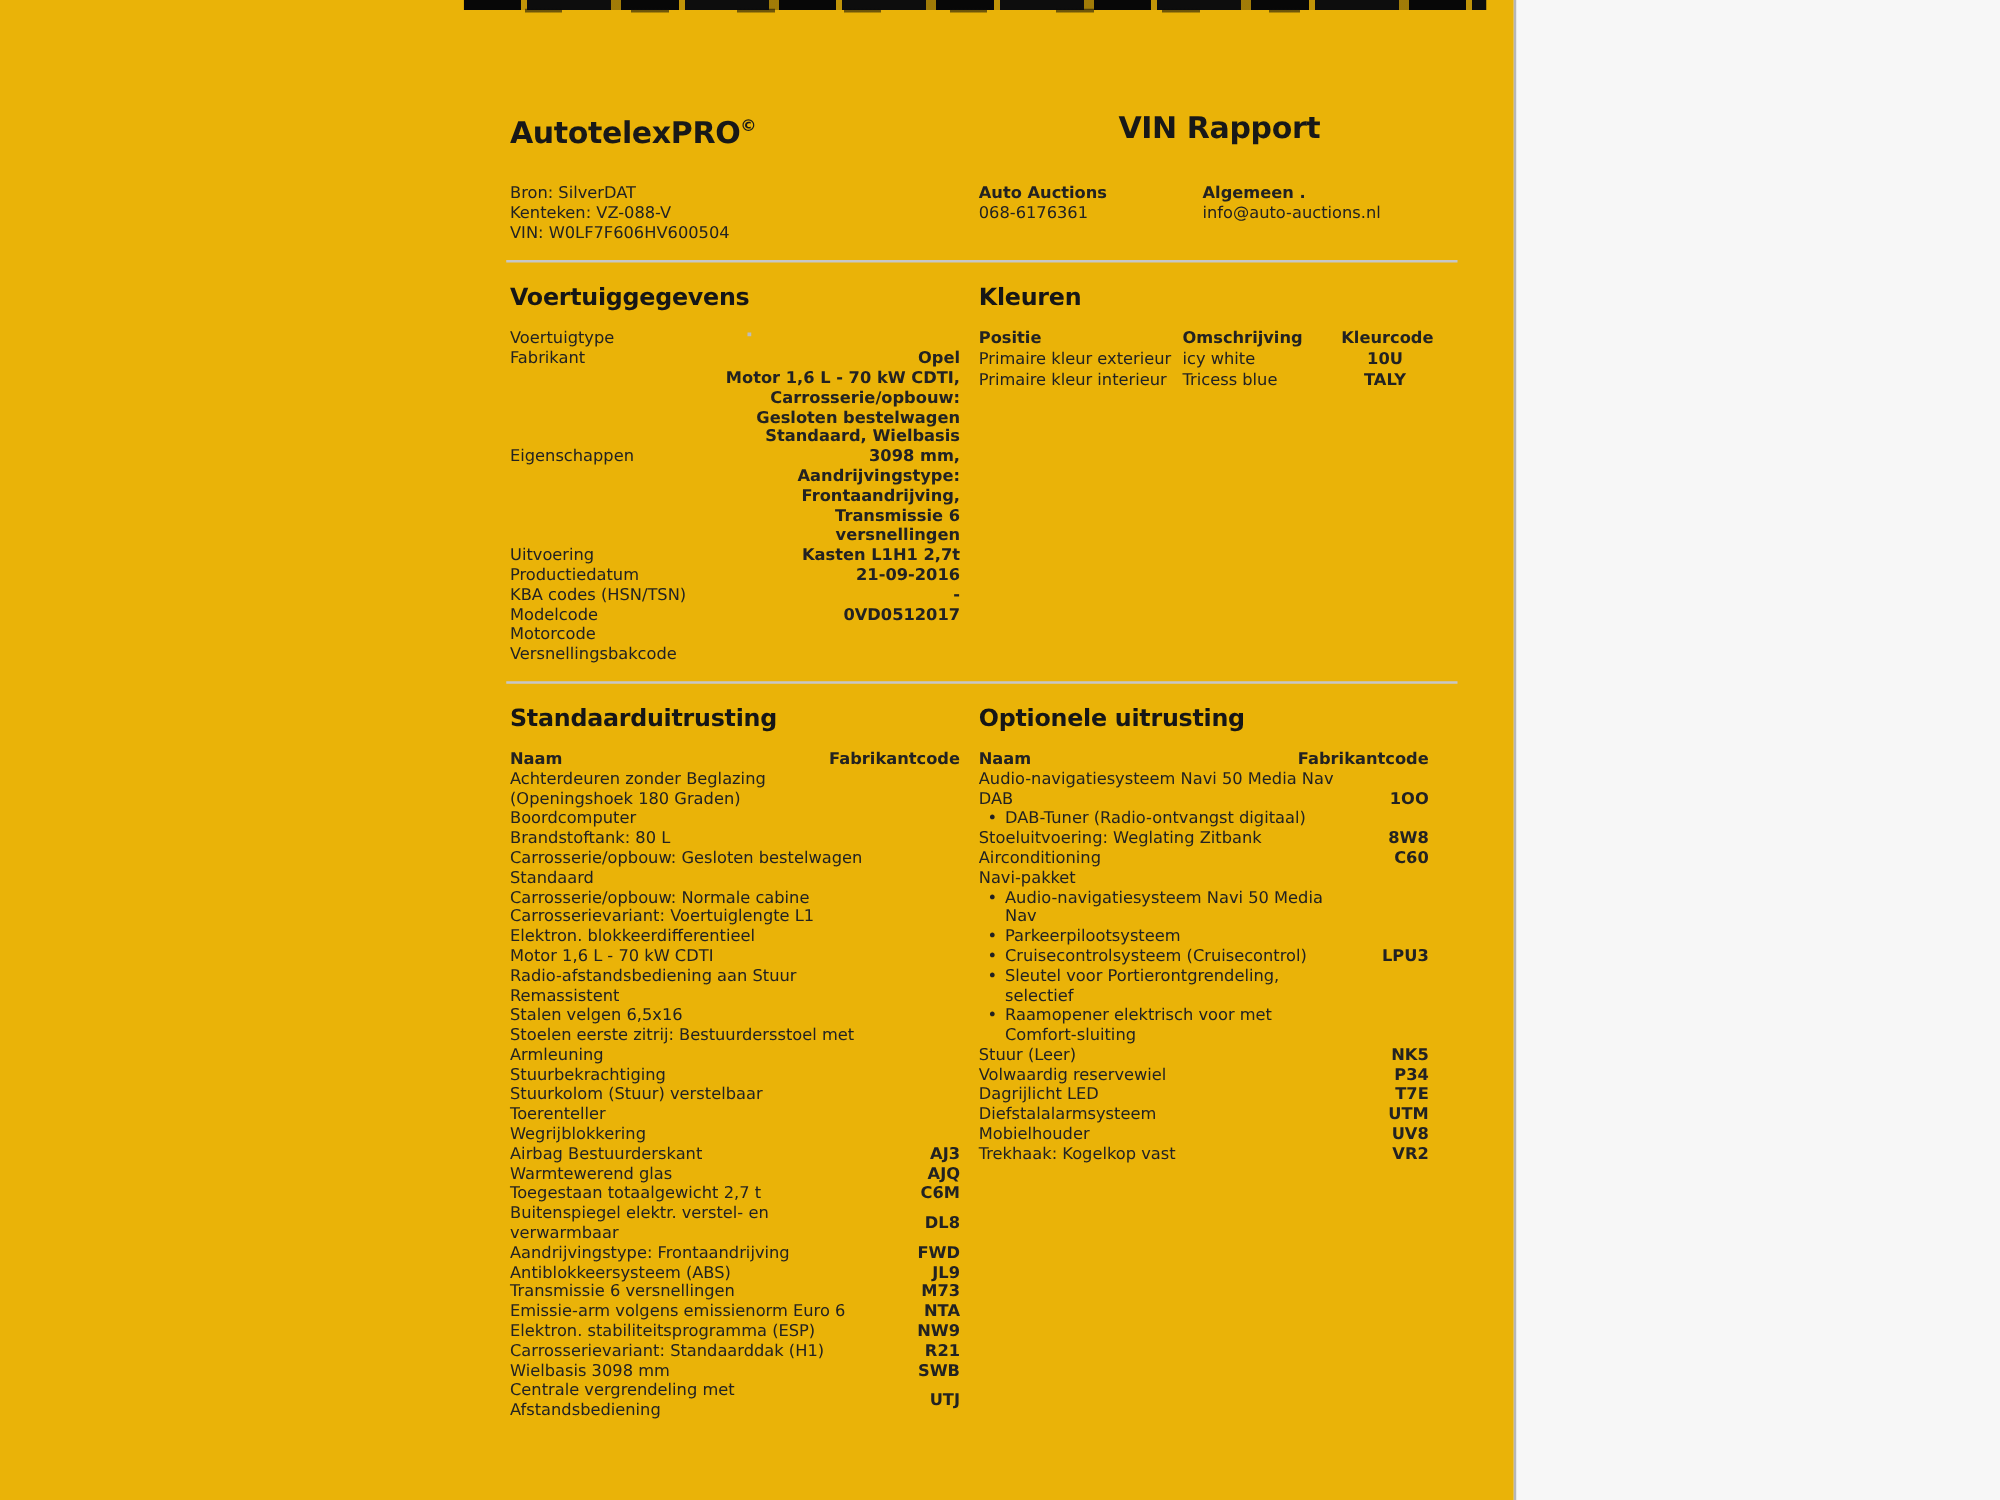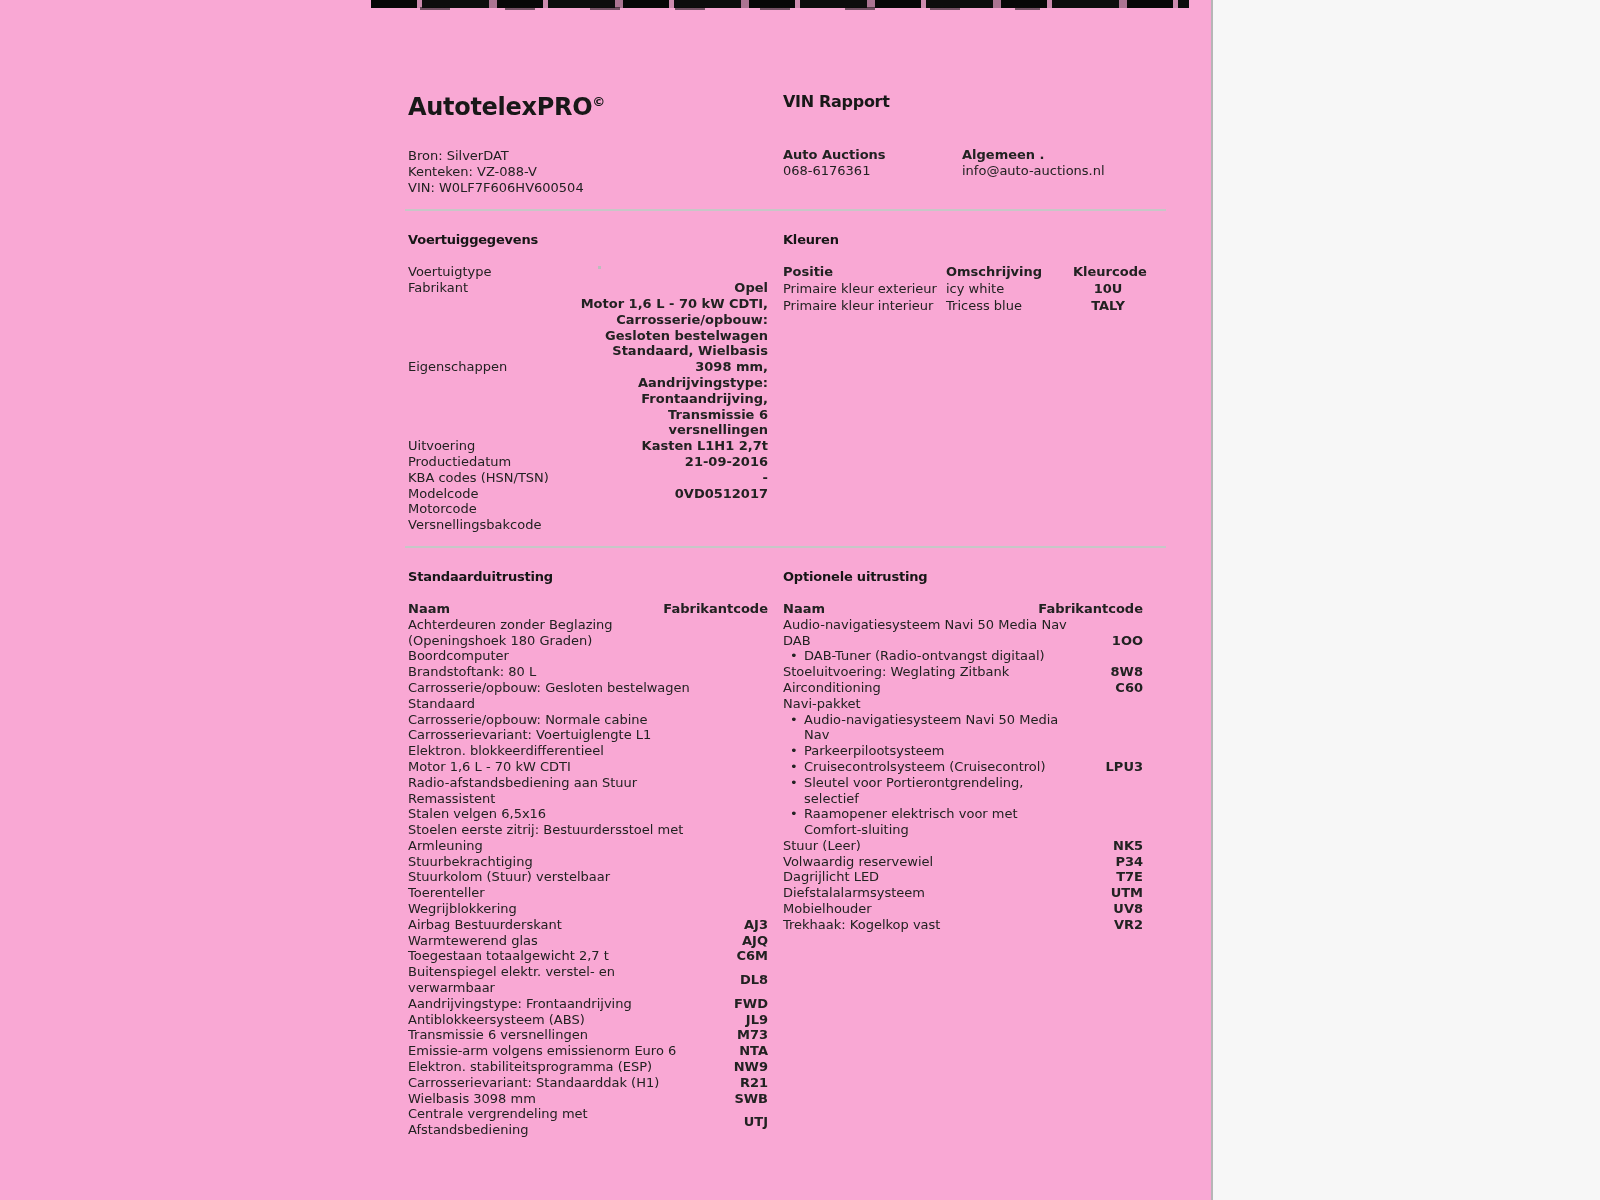--- a/index.html
+++ b/index.html
@@ -7,21 +7,21 @@
   body {
     background:#fbfbfb;
     font-family:"DejaVu Sans","Liberation Sans",sans-serif;
     color:#222;
     font-size:13px;
     line-height:15.8px;
     position:relative;
   }
   .scan-right-area { position:absolute; left:1213px; top:0; width:387px; height:1200px; background:#f7f7f7; }
   .scan-edge-line  { position:absolute; left:1211px; top:0; width:2px; height:1200px; background:#b6b6b6; }
-  .sheet { position:absolute; left:0; top:0; width:1211px; height:1200px; background:#f9a8d4; }
+  .sheet { position:absolute; left:0; top:0; width:1211px; height:1200px; background:#eab308; }
   .artifact-top {
     position:absolute; left:371px; top:0; width:818px; height:8px;
     background:repeating-linear-gradient(90deg,
       #070707 0 46px, rgba(7,7,7,.18) 46px 51px,
       #0d0d0d 51px 118px, rgba(7,7,7,.32) 118px 126px);
   }
   .artifact-top2 {
     position:absolute; left:420px; top:7px; width:620px; height:3px;
     background:repeating-linear-gradient(90deg,
       rgba(10,10,10,.55) 0 30px, transparent 30px 85px);
@@ -30,34 +30,34 @@
 
   .content { position:absolute; left:408px; top:88px; width:760px; }
 
   
   .header-row { display:flex; }
   .header-left { width:375px; }
   .brand { font-size:24px; line-height:28px; font-weight:bold; color:#181818; letter-spacing:-0.3px; }
   .brand sup { font-size:13px; }
   .meta { margin-top:27px; }
   .header-right { flex:1; }
-  .report-title { font-size:16px; line-height:28px; font-weight:bold; color:#181818; letter-spacing:-0.3px; }
+  .report-title { font-size:24px; line-height:28px; font-weight:bold; color:#181818; letter-spacing:-0.3px;text-align:center; }
   .contact-row { display:flex; margin-top:31px; }
   .contact-col1 { width:179px; }
   .bold { font-weight:bold; }
 
   .divider { height:2px; background:#c7c7c7; width:761px; margin-left:-3px; }
   .div1 { margin-top:14px; }
   .div2 { margin-top:13px; }
 
   
   .sections { display:flex; align-items:flex-start; margin-top:17px; }
   .col-left  { width:360px; margin-right:15px; }
   .col-right { width:360px; }
-  h2 { font-size:13px; line-height:23px; font-weight:bold; color:#161616; letter-spacing:-0.2px; margin-bottom:13px; }
+  h2 { font-size:19px; line-height:23px; font-weight:bold; color:#161616; letter-spacing:-0.2px; margin-bottom:13px; }
 
   
   .v-row { display:flex; align-items:center; min-height:15.8px; }
   .v-label { flex:1; }
   .v-value { width:192px; text-align:right; font-weight:bold; }
 
   
   .k-head, .k-row { display:grid; grid-template-columns:163px 127px 1fr; margin-top:1px; }
   .k-head { font-weight:bold; margin-top:12px; }
   .k-pos, .k-desc { white-space:nowrap; }

